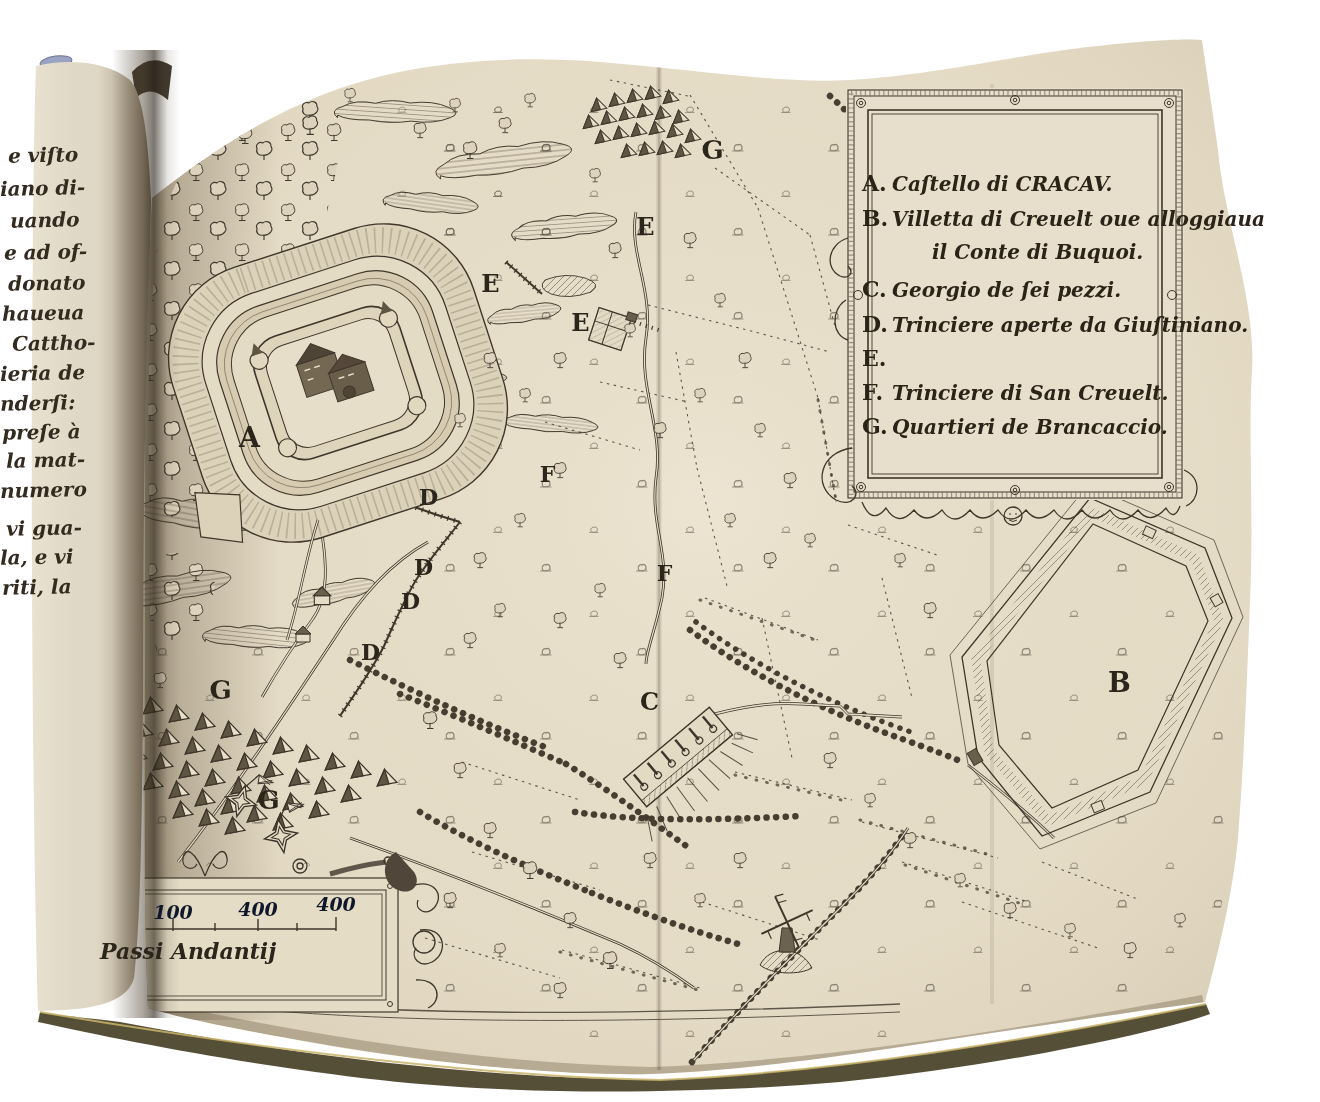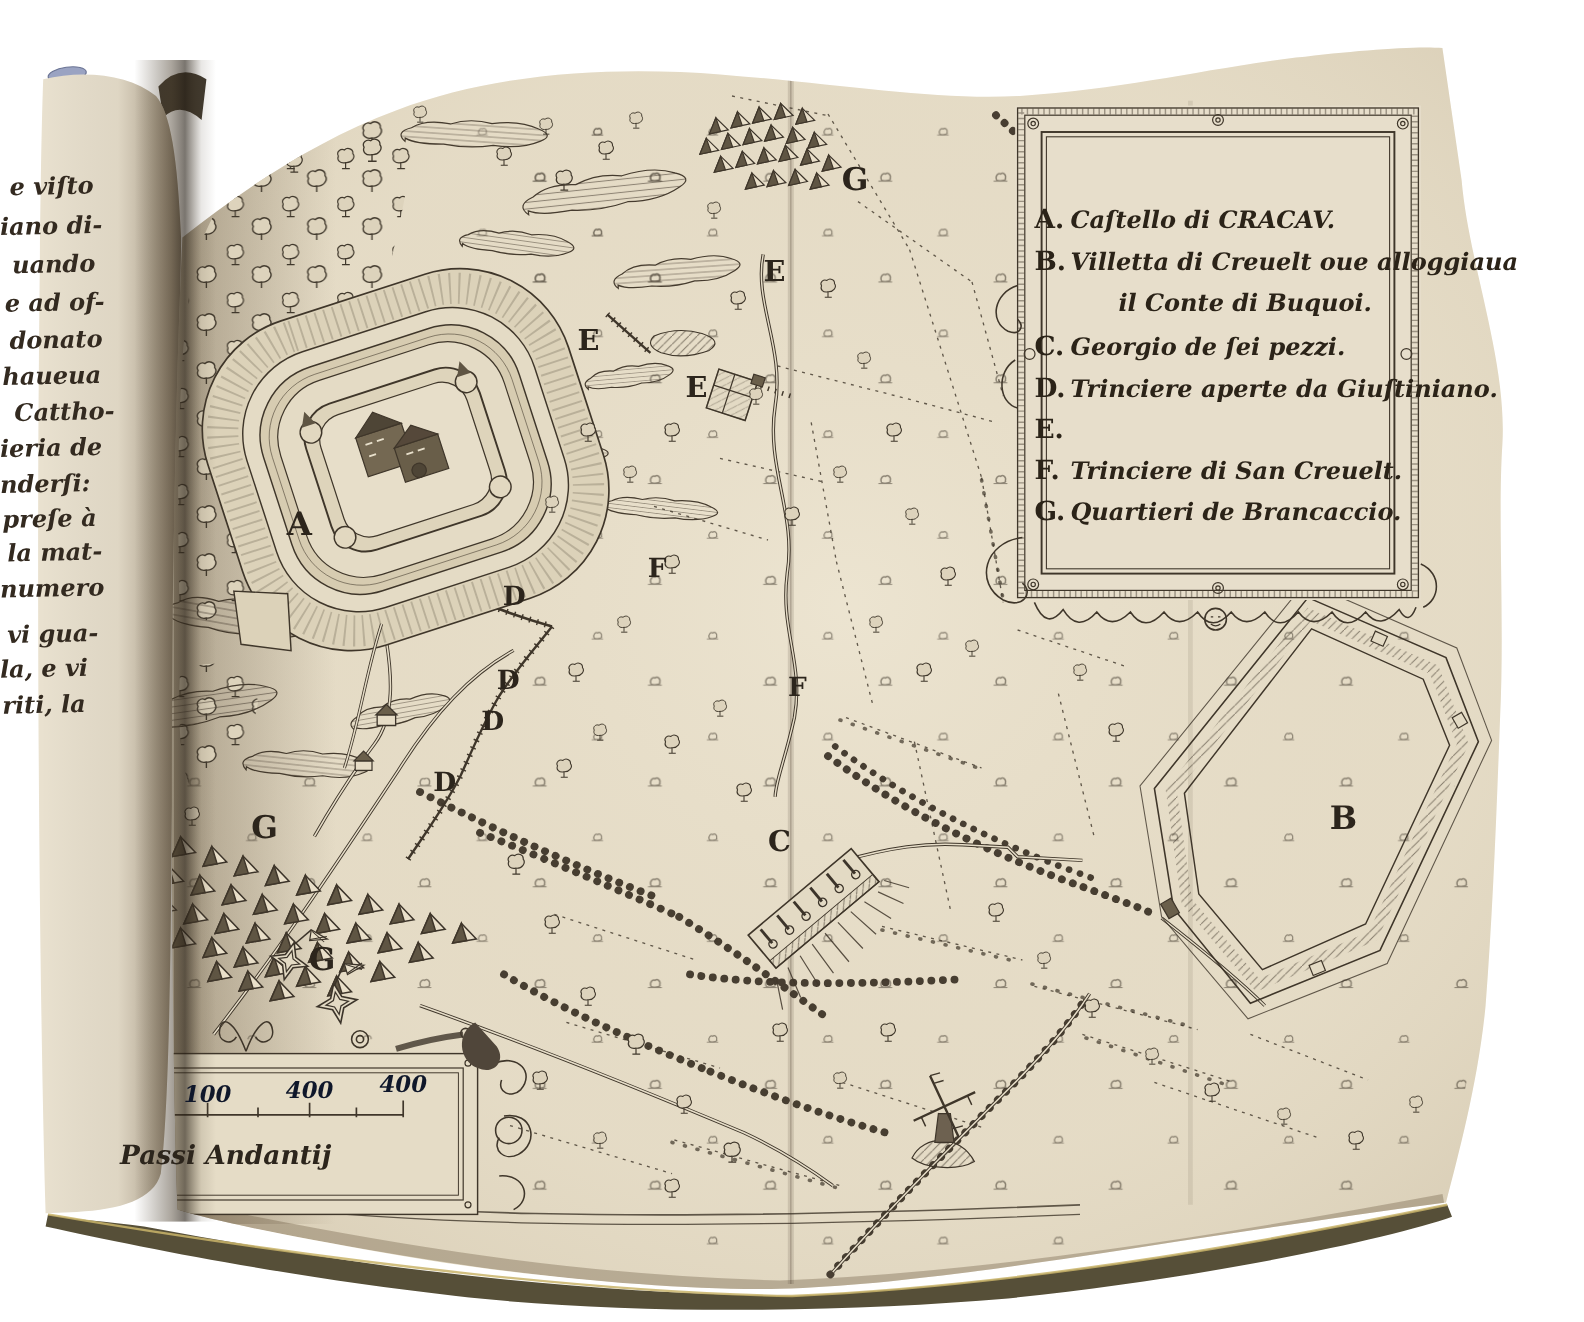--- a/index.html
+++ b/index.html
@@ -13,21 +13,21 @@
           transform:translate(-50%,-50%);letter-spacing:1px;}
   .legend-box{position:absolute;left:846px;top:88px;width:338px;height:412px;color:#2b2318;}
   .leg-title{position:absolute;left:0;top:44px;width:100%;text-align:center;
              font:700 26px "DejaVu Serif",serif;letter-spacing:2px;}
   .leg-row{position:absolute;left:16px;right:8px;display:flex;align-items:baseline;}
   .leg-key{font:700 22px "DejaVu Serif",serif;width:30px;flex:0 0 30px;}
   .leg-text{font:italic 700 20px "DejaVu Serif",serif;white-space:nowrap;}
   .leg-cont{position:absolute;left:86px;font:italic 700 20px "DejaVu Serif",serif;white-space:nowrap;}
   .scale-num{position:absolute;transform:translate(-50%,0);
              font:italic 700 19px "DejaVu Serif",serif;color:#0f172a;}
-  .scale-caption{position:absolute;font:italic 700 22px "DejaVu Serif",serif;color:#2c251c;margin-top:12px;}
+  .scale-caption{position:absolute;font:italic 700 22px "DejaVu Serif",serif;color:#2c251c;}
 </style>
 </head>
 <body>
 
 <div class="scene">
 
 <svg class="art" viewBox="0 0 1320 1102">
 <defs>
   <linearGradient id="gut" x1="0" y1="0" x2="1" y2="0">
     <stop offset="0" stop-color="rgba(70,58,40,0)"></stop>

